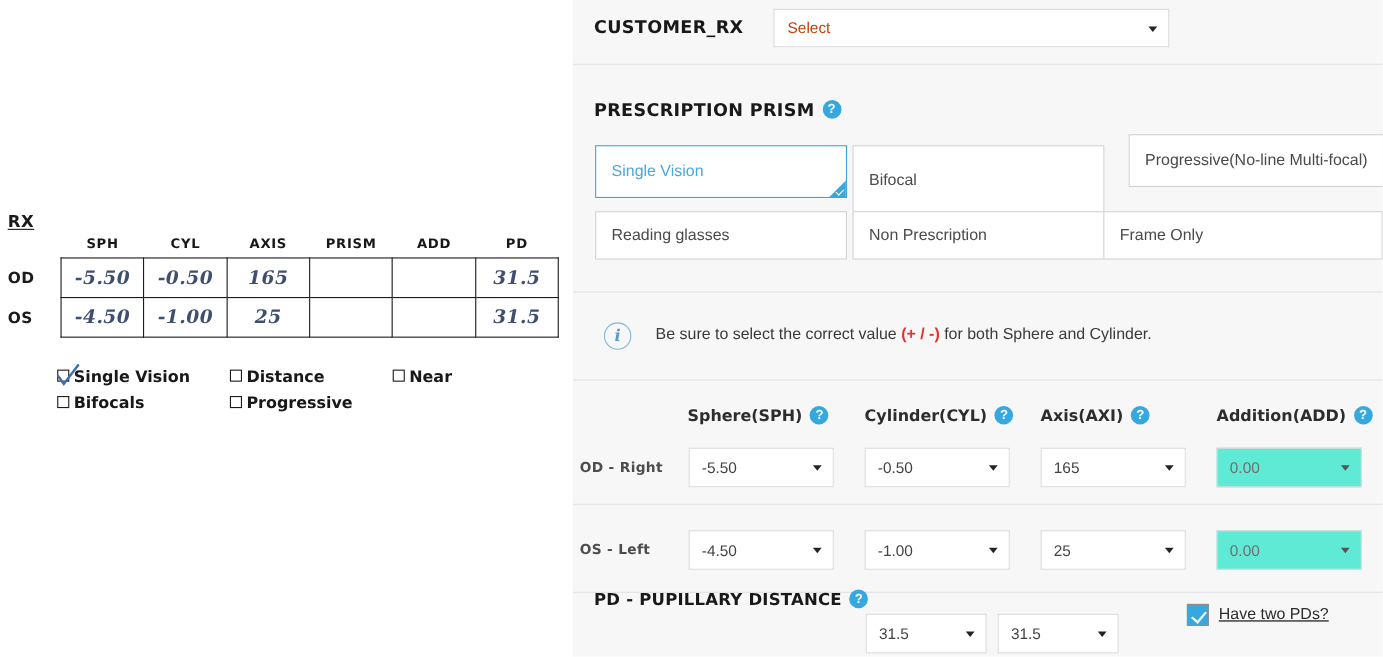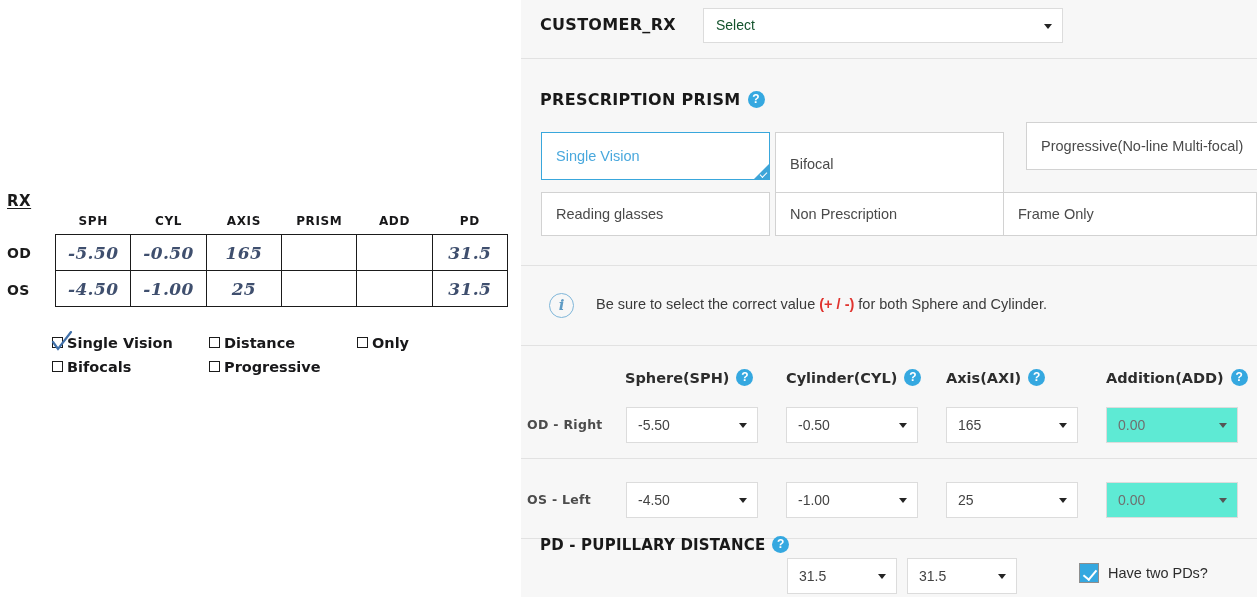--- a/index.html
+++ b/index.html
@@ -104,21 +104,21 @@
     font-size: 16px; font-weight: 700; color: #191919;
     letter-spacing: 0.3px;
   }
   .cust-select {
     position: absolute; left: 182px; top: 8px;
     width: 360px; height: 35px;
     background: #fff; border: 1px solid #dcdcdc;
   }
   .cust-select .val {
     position: absolute; left: 12px; top: 8px;
-    font-size: 14px; color: #14532d;
+    font-size: 14px; color: #c2410c;
   }
 
   .ptype-title {
     position: absolute; left: 19px; top: 90px;
     font-family: "DejaVu Sans", sans-serif;
     font-size: 16px; font-weight: 700; color: #191919;
     letter-spacing: 0.3px;
   }
   .qmark {
     display: inline-block;
@@ -240,22 +240,22 @@
     position: absolute; left: 19px; top: 536px;
     font-family: "DejaVu Sans", sans-serif;
     font-size: 15px; font-weight: 700; color: #191919;
     letter-spacing: 0.2px;
     white-space: nowrap;
   }
   .pd-dd1 { left: 266px; top: 558px; width: 110px; }
   .pd-dd2 { left: 386px; top: 558px; width: 110px; }
 
   .pd-check {
-    position: absolute; left: 558px; top: 563px;
-    display: flex; align-items: center;
+    position: absolute; left: 558px; top: 549px;
+    display: flex; align-items: center; text-decoration: underline;
   }
   .cbx {
     width: 20px; height: 20px;
     background: #35a8e0;
     border: 1px solid #8e8e8e;
     position: relative;
   }
   .cbx::after {
     content: "";
     position: absolute; left: 6px; top: 3px;
@@ -316,21 +316,21 @@
 
     <div class="opt-grid">
       <div class="opt-row">
         <span class="opt-item c1">
           <span class="box"></span><span>Single Vision</span>
         </span>
         <span class="opt-item c2">
           <span class="box"></span><span>Distance</span>
         </span>
         <span class="opt-item c3">
-          <span class="box"></span><span>Only</span>
+          <span class="box"></span><span>Near</span>
         </span>
       </div>
       <div class="opt-row">
         <span class="opt-item c1">
           <span class="box"></span><span>Bifocals</span>
         </span>
         <span class="opt-item c2">
           <span class="box"></span><span>Progressive</span>
         </span>
       </div>

